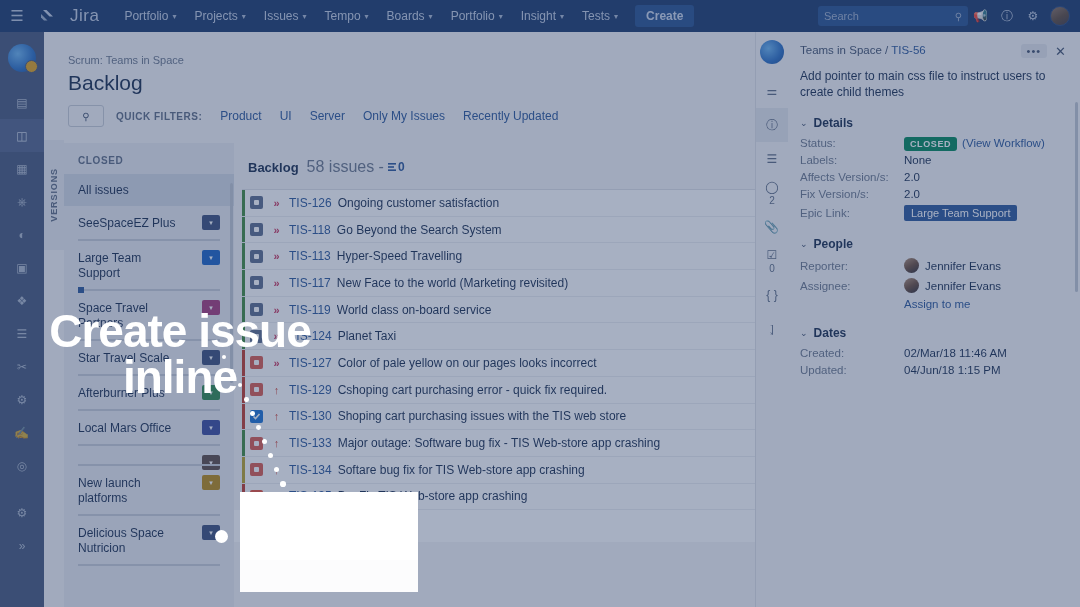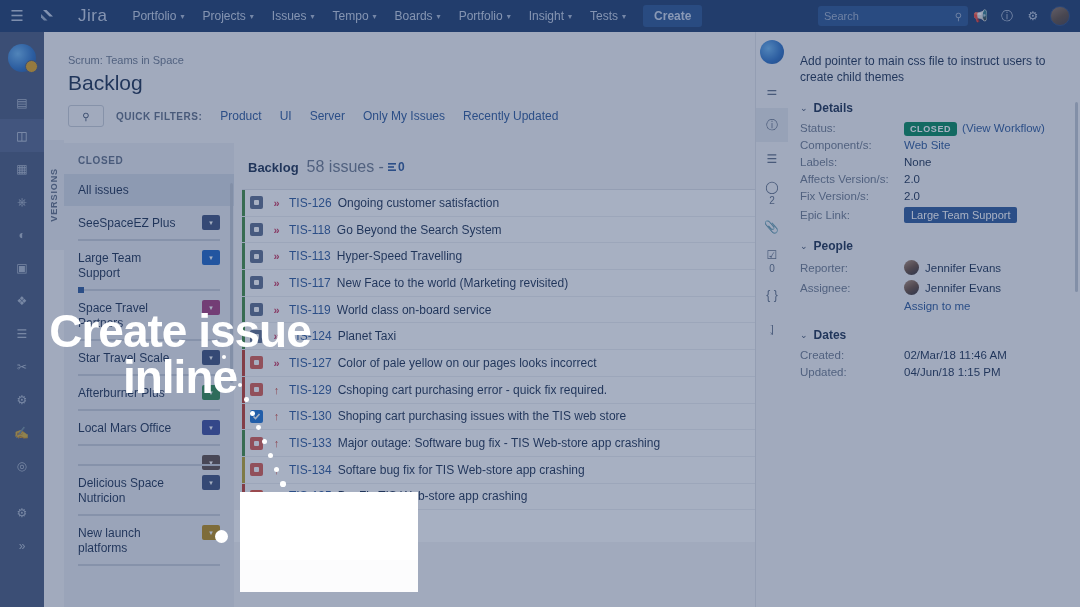--- a/index.html
+++ b/index.html
@@ -16,21 +16,21 @@
     position:absolute; inset:0; background:rgba(45,66,110,0.42);
     z-index:60; pointer-events:none;
   }
   
   #topnav{
     position:absolute; top:0; left:0; width:1080px; height:32px;
     background:#1b3a6b; display:flex; align-items:center; z-index:30;
   }
   .nv-ham{ width:34px; display:flex; align-items:center; justify-content:center;
     color:#b9c6dc; font-size:15px; }
-  .nv-logo{ display:flex; align-items:flex-end; gap:23px; padding:0 16px 0 4px; }
+  .nv-logo{ display:flex; align-items:flex-end; gap:15px; padding:0 16px 0 4px; }
   .nv-logo .lg-txt{ color:#c3cfe3; font-size:17px; letter-spacing:.5px;}
   .nv-item{
     color:#c3cfe3; font-size:12px; padding:0 9px; height:32px;
     display:flex; align-items:center; gap:4px; white-space:nowrap;
   }
   .caret{ font-size:8px; opacity:.85; }
   .nv-create{
     background:#27518f; color:#ccd8ea; font-size:12px; font-weight:bold;
     padding:4px 11px; border-radius:3px; margin-left:8px;
   }
@@ -333,27 +333,27 @@
           <div class="ep-row">
             <div class="nm">Local Mars Office</div>
             <div class="ep-sw" style="background: rgb(57, 74, 158);">▾</div>
             <div class="ep-bar"></div>
           </div>
           <div class="ep-row">
             <div class="ep-sw" style="background: rgb(92, 74, 70);">▾</div>
             <div class="ep-bar"></div>
           </div>
           <div class="ep-row">
+            <div class="nm">New launch platforms</div>
+            <div class="ep-sw" style="background: rgb(184, 138, 22);">▾</div>
+            <div class="ep-bar"></div>
+          </div>
+          <div class="ep-row">
             <div class="nm">Delicious Space Nutricion</div>
             <div class="ep-sw" style="background: rgb(59, 79, 122);">▾</div>
-            <div class="ep-bar"></div>
-          </div>
-          <div class="ep-row">
-            <div class="nm">New launch platforms</div>
-            <div class="ep-sw" style="background: rgb(184, 138, 22);">▾</div>
             <div class="ep-bar"></div>
           </div>
         </div>
       <div id="ep-scroll"></div>
     </div>
 
     <div id="backlog">
       <div class="bl-head">
         <span class="bl-title">Backlog</span>
         <span class="bl-count">58 issues -</span>
@@ -542,37 +542,41 @@
     <div class="d-ico">📎</div>
     <div class="d-ico">
       <span>☑</span>
       <u>0</u>
     </div>
     <div class="d-ico">{ }</div>
     <div class="d-ico">⦎</div>
   </div>
 
   <div id="d-body">
+    <div class="d-top">
+      <div class="d-crumb">
+        <span>Teams in Space /</span>
+        <b>TIS-56</b>
+      </div>
+      <div class="d-dots">•••</div>
+      <div class="d-close">✕</div>
+    </div>
     <div class="d-summary">Add pointer to main css file to instruct users to create child themes</div>
 
     <div class="sec-h">
       <span class="cv">⌄</span>
       <span>Details</span>
     </div>
     <div class="fld">
       <span class="lb">Status:</span>
       <span class="vl">
         <span class="chip-closed">CLOSED</span><span class="lnk" style="color:#2a5699">(View Workflow)</span>
       </span>
     </div>
     <div id="detail-fields">
-        <div class="fld">
-          <span class="lb">Component/s:</span>
-          <span class="vl lnk">Web Site</span>
-        </div>
         <div class="fld">
           <span class="lb">Labels:</span>
           <span class="vl">None</span>
         </div>
         <div class="fld">
           <span class="lb">Affects Version/s:</span>
           <span class="vl">2.0</span>
         </div>
         <div class="fld">
           <span class="lb">Fix Version/s:</span>

